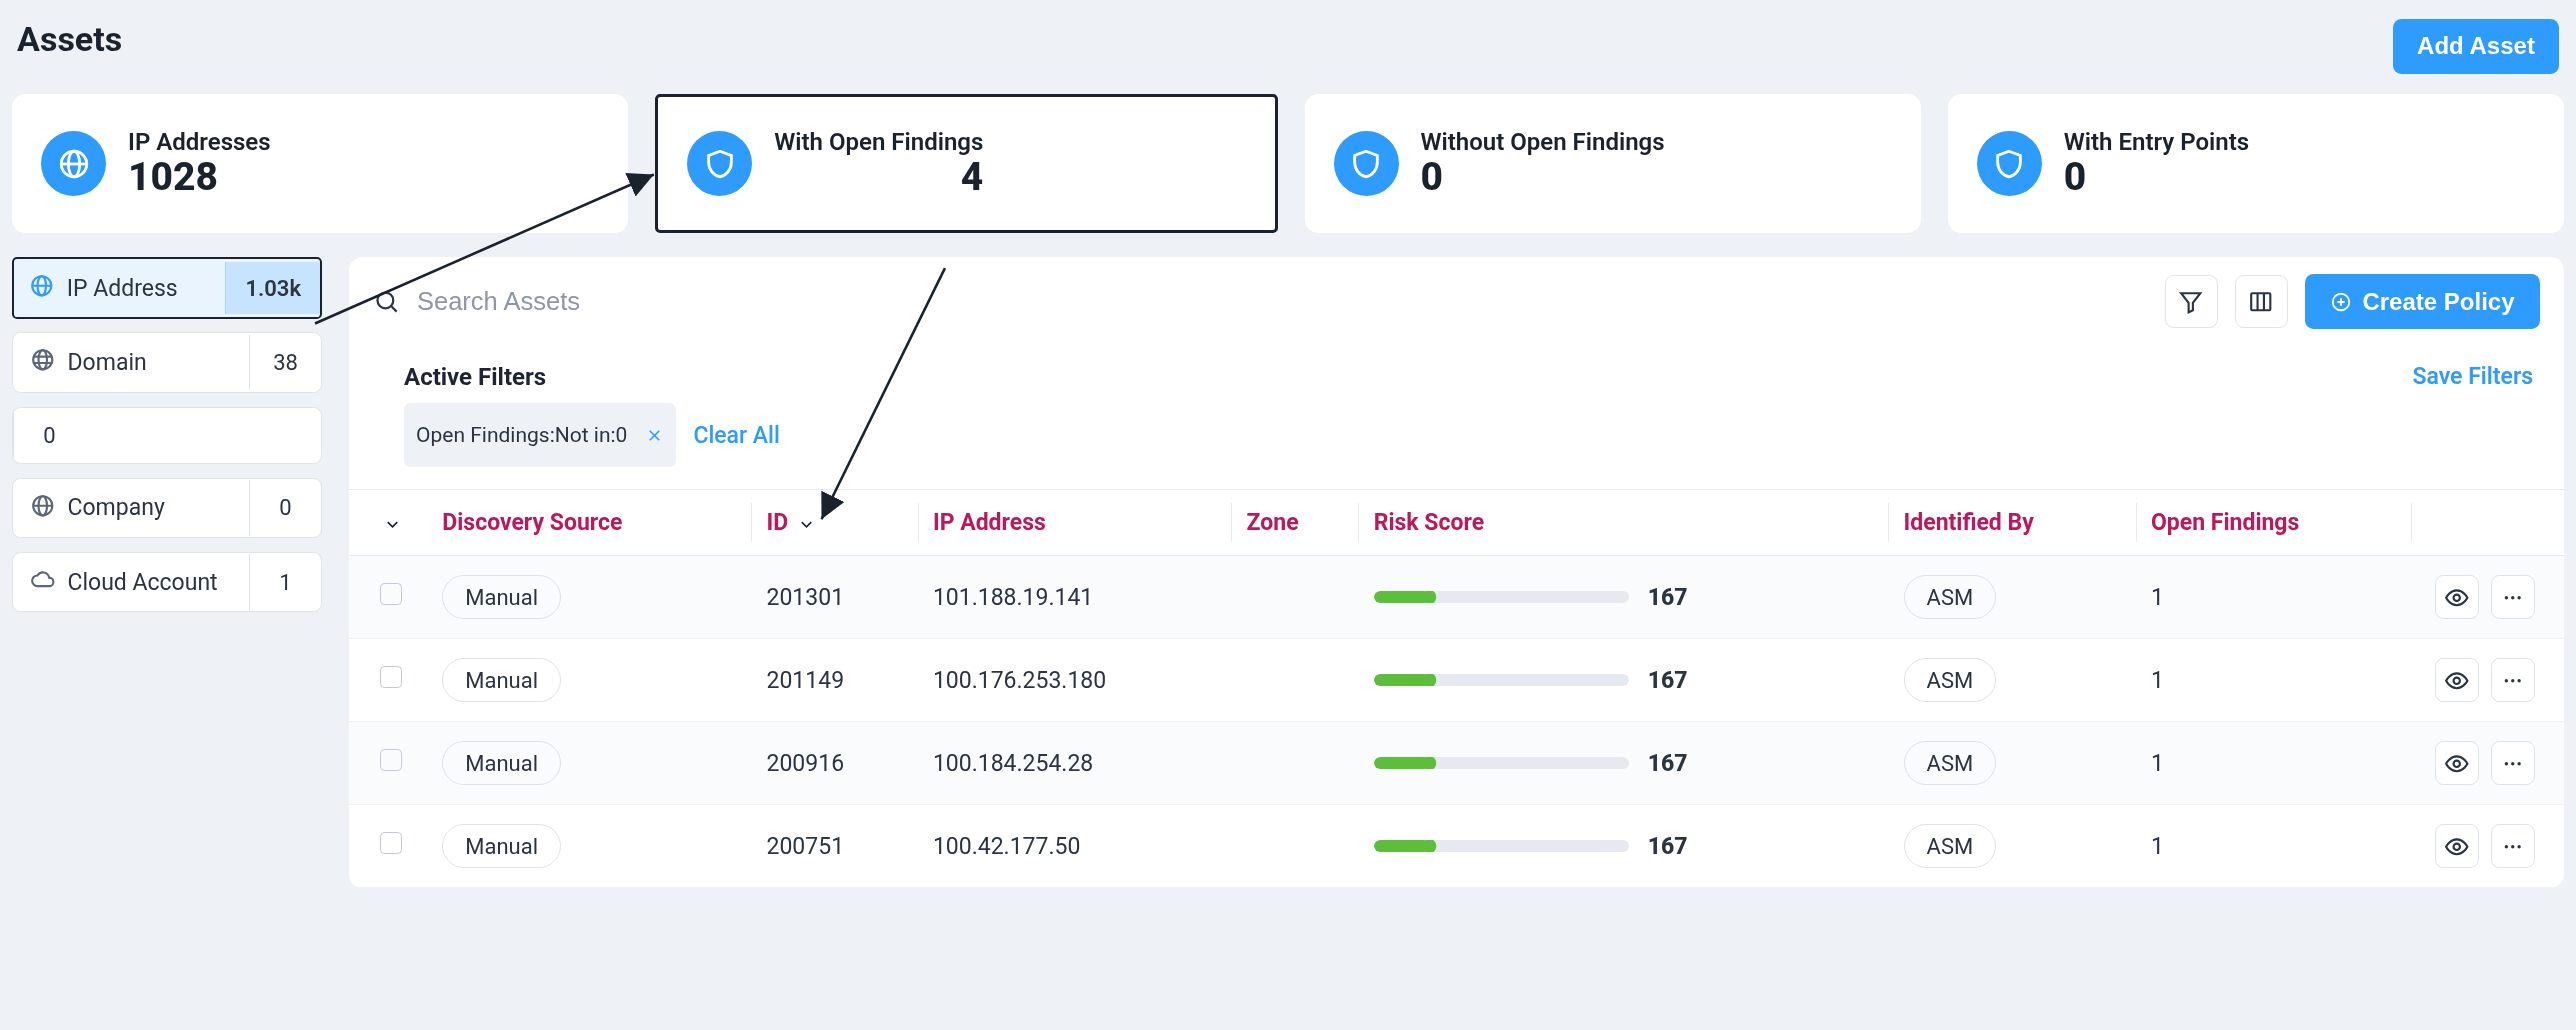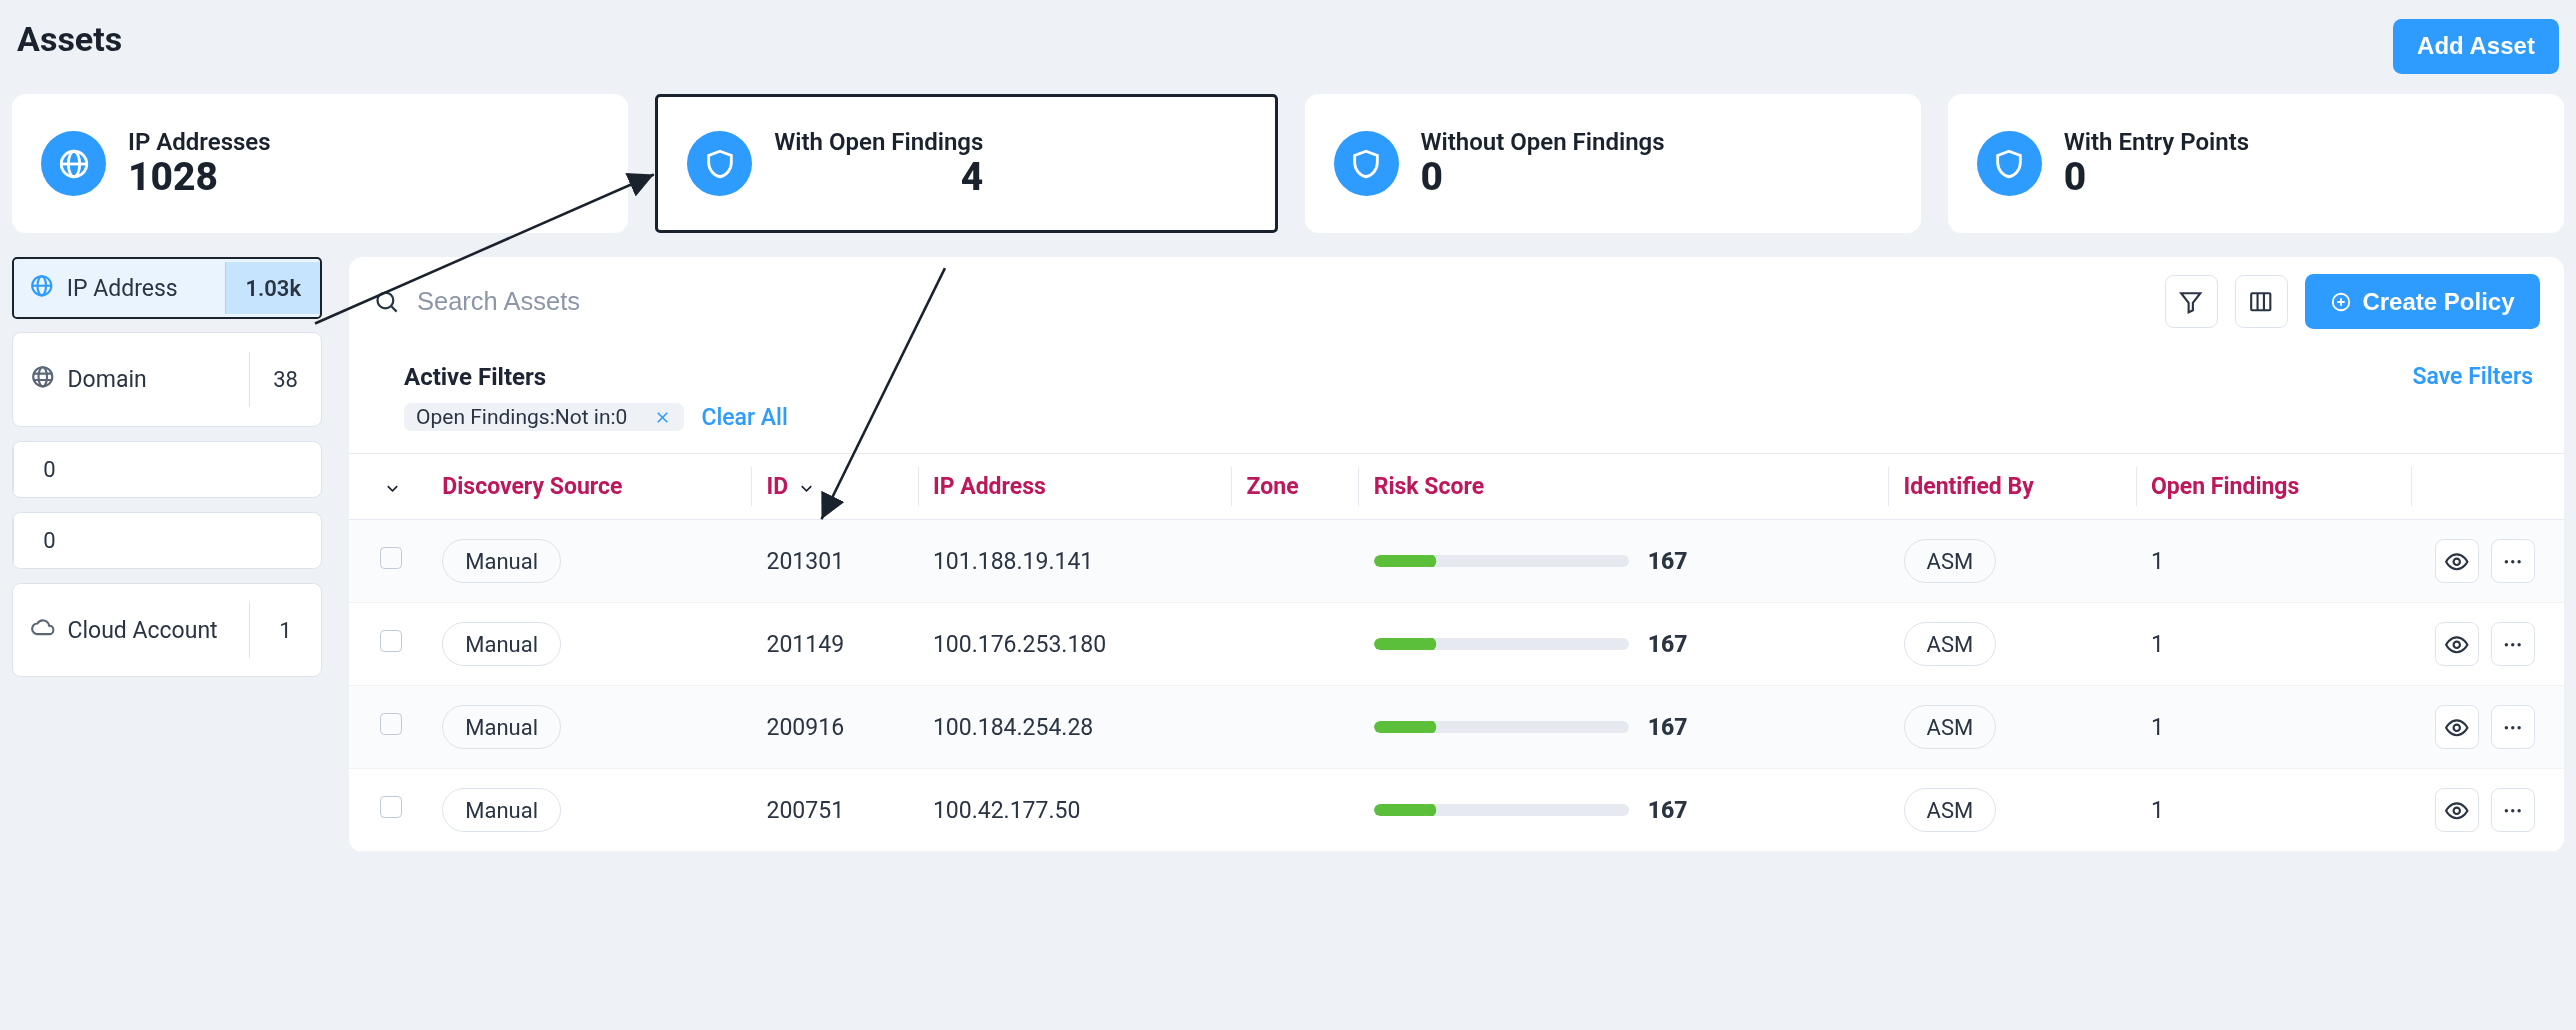--- a/index.html
+++ b/index.html
@@ -31,21 +31,21 @@
   .stat-label { font-size:24px; font-weight:600; color:#1a222e;}
   .stat-value { font-size:39px; font-weight:800; color:#1a222e; line-height:1.1;}
   
   .content-row { display:flex; gap:27px; align-items:flex-start;}
   .sidebar { width:310px; flex-shrink:0;}
   .sidebar-item {
     display:flex; align-items:center; background:#fff; border:0.9px solid #dde3eb;
     border-radius:8.5px; margin-bottom:13.6px; overflow:hidden;
   }
   .sidebar-item.active { background:#eaf4ff; border:2.6px solid #1a222e; border-radius:5.1px;}
-  .sidebar-item .si-left { display:flex; align-items:center; gap:12px; padding:31px 17px; flex:1;}
+  .sidebar-item .si-left { display:flex; align-items:center; gap:12px; padding:14px 17px; flex:1;}
   .sidebar-item.active .si-left { padding:13.6px 15.3px;}
   .sidebar-item .si-count { padding:15.3px 19px; border-left:0.9px solid #dde3eb; font-size:22px; color:#2a3443; min-width:72px; text-align:center;}
   .sidebar-item.active .si-count { background:#c7e4ff; border-left-color:#aad2f7; padding:13.6px 19px; font-weight:600;}
   .sidebar-item svg { width:25.5px; height:25.5px; stroke:#5b6676; fill:none; stroke-width:2; flex-shrink:0;}
   .sidebar-item.active svg { stroke:#2e9bff; }
   .sidebar-item .si-label { font-size:23px; color:#2a3443;}
   
   .main-panel { flex:1; background:#fff; border-radius:13.6px; padding:0; overflow:hidden;}
   .search-row { display:flex; align-items:center; padding:17px 24px; gap:17px;}
   .search-row svg.search-svg{ width:27px; height:27px; stroke:#2a3443; fill:none; stroke-width:2;}
@@ -58,22 +58,22 @@
     background:#2e9bff; color:#fff; border:none; padding:13.6px 25.5px; border-radius:8.5px;
     font-size:24px; font-weight:600; display:flex; align-items:center; gap:10.2px; cursor:pointer;
   }
   .btn-outline-primary svg{ width:22px; height:22px; stroke:#fff; fill:none; stroke-width:2;}
   
   .filters-row { display:flex; justify-content:space-between; align-items:flex-start; padding:17px 31px 5.1px 31px;margin-left:24px;}
   .filters-left {}
   .filters-heading { font-size:24px; font-weight:700; margin-bottom:12px;}
   .chip-row { display:flex; align-items:center; gap:17px;}
   .chip {
-    background:#eef1f5; border-radius:6.8px; padding:2px 12px; font-size:21px;
-    display:flex; align-items:center; gap:26px; color:#2a3443;
+    background:#eef1f5; border-radius:6.8px; padding:20px 12px; font-size:21px;
+    display:flex; align-items:center; gap:18px; color:#2a3443;
   }
   .chip svg { width:19px; height:19px; stroke:#2e9bff; stroke-width:2; fill:none; cursor:pointer;}
   .link { color:#2e9bff; font-size:23px; cursor:pointer; font-weight:500;}
   .save-filters { color:#2e9bff; font-size:23px; font-weight:600; cursor:pointer;}
   
   .table { width:100%; border-collapse:collapse; margin-top:17px;}
   .table th { text-align:left; font-size:23px; font-weight:700; color:#be185d;
     padding:19px 15.3px; border-top:0.9px solid #e6eaf0; border-bottom:0.9px solid #e6eaf0; position:relative;}
   .table th::before { content:""; position:absolute; left:0; top:20%; bottom:20%; width:0.9px; background:#e6eaf0;}
   .table th:first-child::before, .table th:nth-child(2)::before { display:none;}
@@ -173,20 +173,28 @@
               <line x1="3" y1="15" x2="21" y2="15"></line>
             </svg></span>
       <span class="si-label">Domain</span>
     </div>
     <div class="si-count">38</div>
       </div>
       <div class="sidebar-item">
     <div class="si-count">0</div>
       </div>
       <div class="sidebar-item">
+    <div class="si-left">
+      <span><svg viewBox="0 0 24 24">
+              <circle cx="12" cy="12" r="9"></circle>
+              <ellipse cx="12" cy="12" rx="4" ry="9"></ellipse>
+              <line x1="3" y1="12" x2="21" y2="12"></line>
+            </svg></span>
+      <span class="si-label">Company</span>
+    </div>
     <div class="si-count">0</div>
       </div>
       <div class="sidebar-item">
     <div class="si-left">
       <span><svg viewBox="0 0 24 24">
               <path d="M7 18a5 5 0 010-10 6 6 0 0111 2 4 4 0 010 8H7z"></path>
             </svg></span>
       <span class="si-label">Cloud Account</span>
     </div>
     <div class="si-count">1</div>

